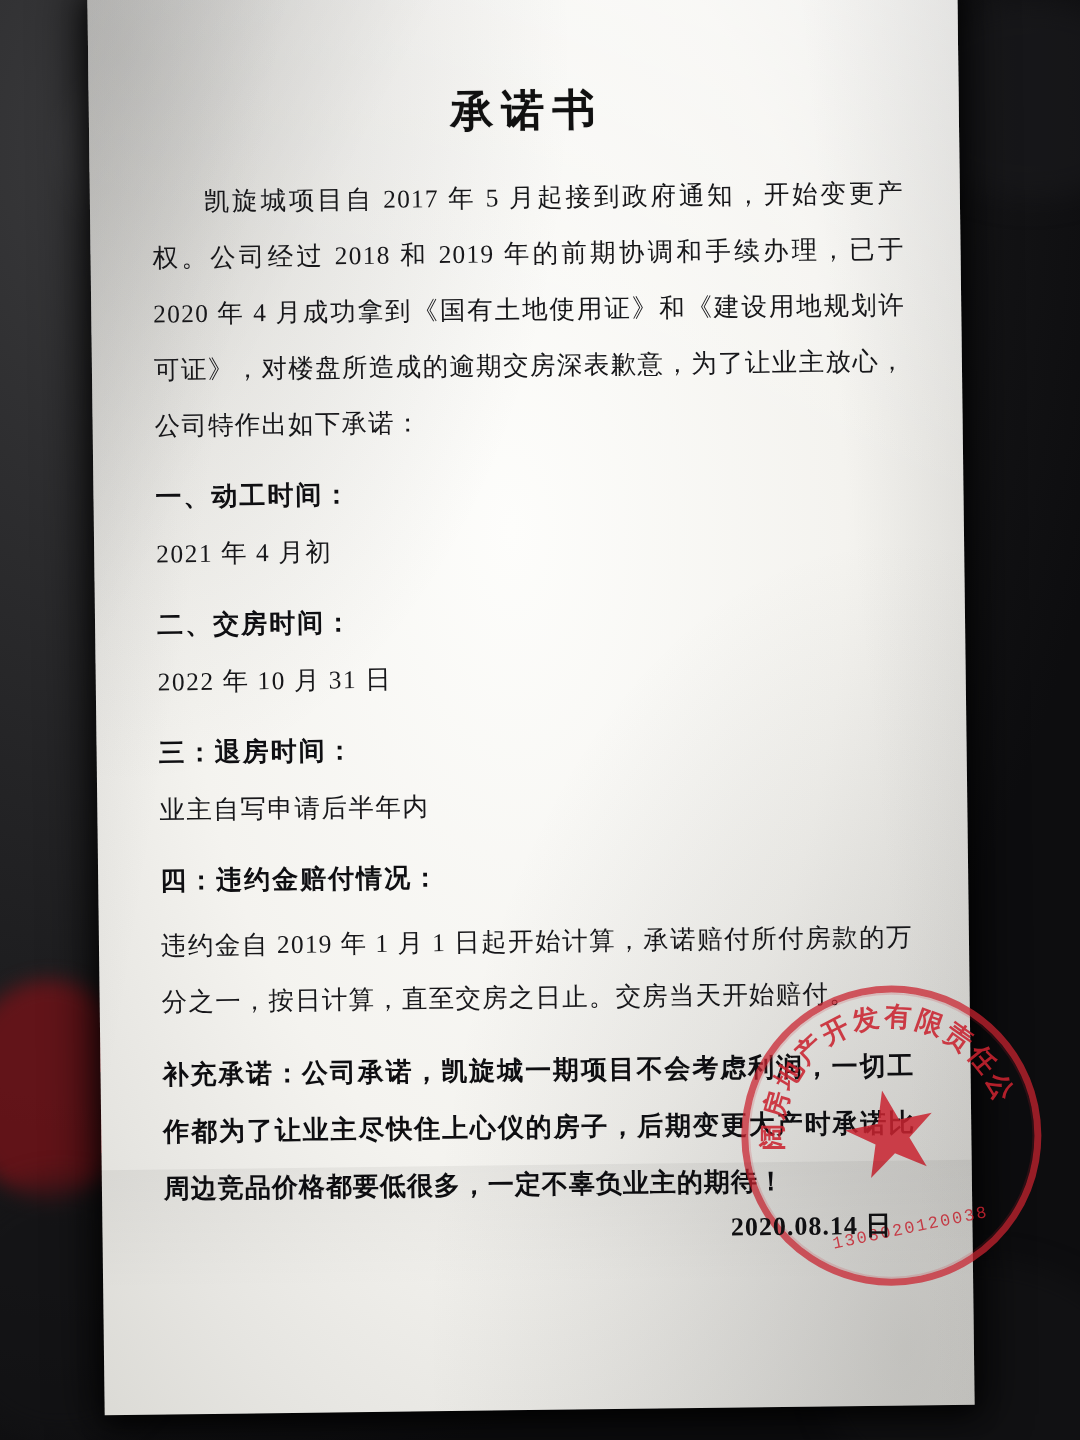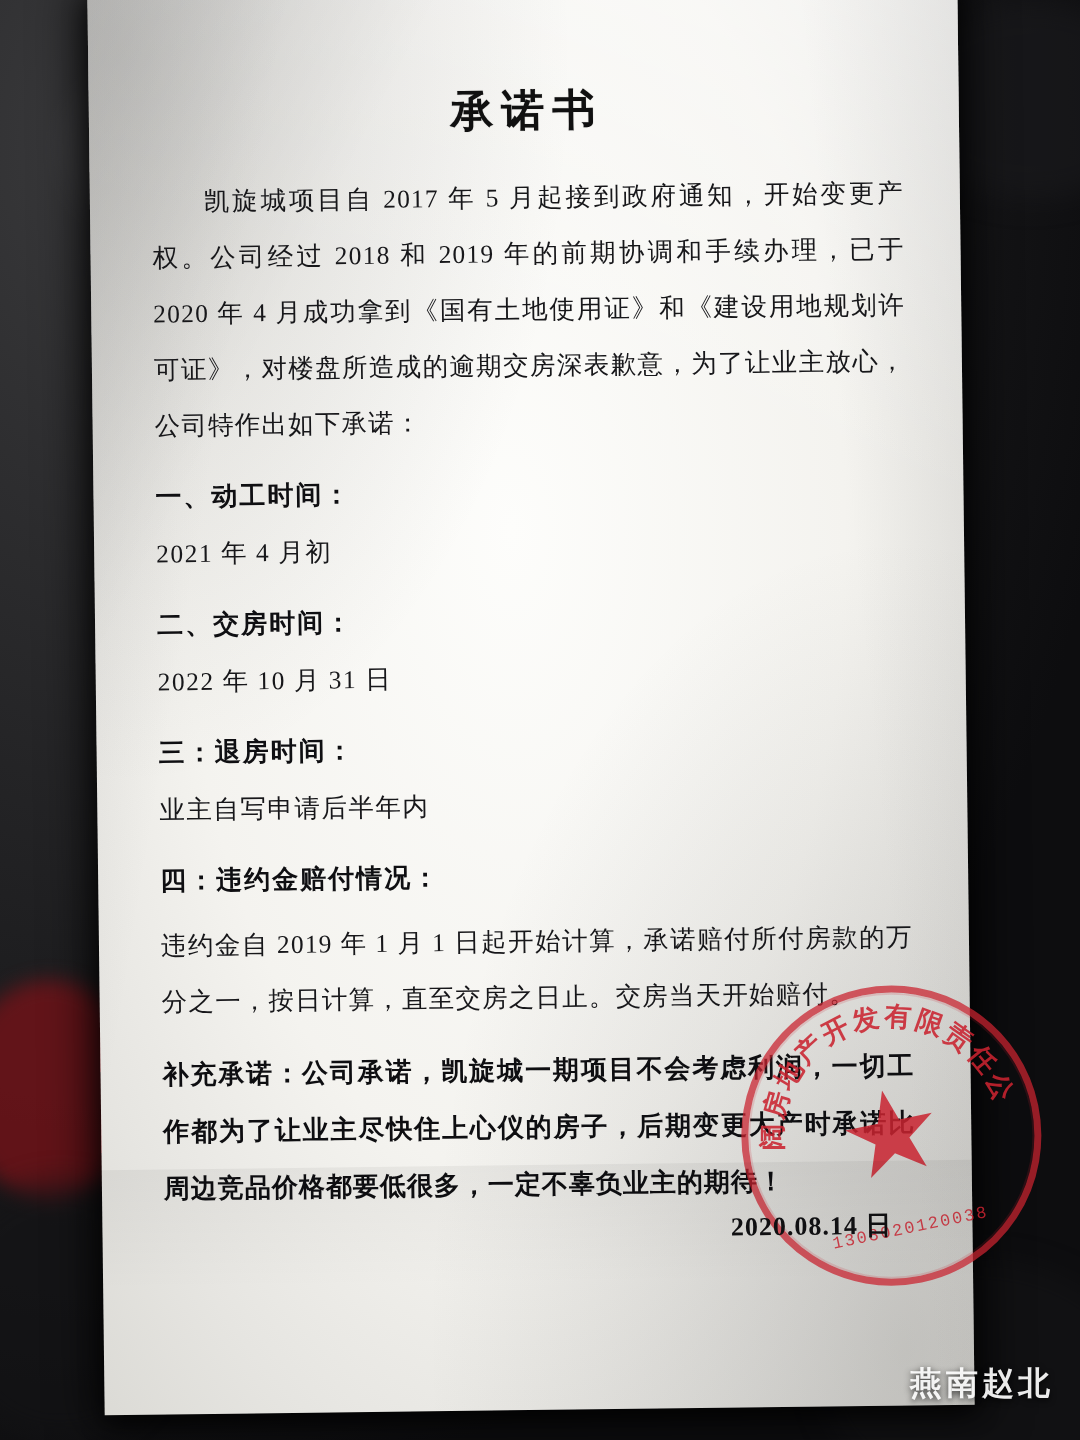--- a/index.html
+++ b/index.html
@@ -249,14 +249,13 @@
           <textPath href="#sealPath" startOffset="50%" text-anchor="middle">正阔房地产开发有限责任公司</textPath>
         </text>
       </svg>
       <div class="seal-star"></div>
       <div class="seal-code">1308020120038</div>
     </div>
 
     <div class="doc-date">2020.08.14 日</div>
   </div>
 
-  <div class="watermark">燕南赵北</div>
 </div>
 
 </body></html>

